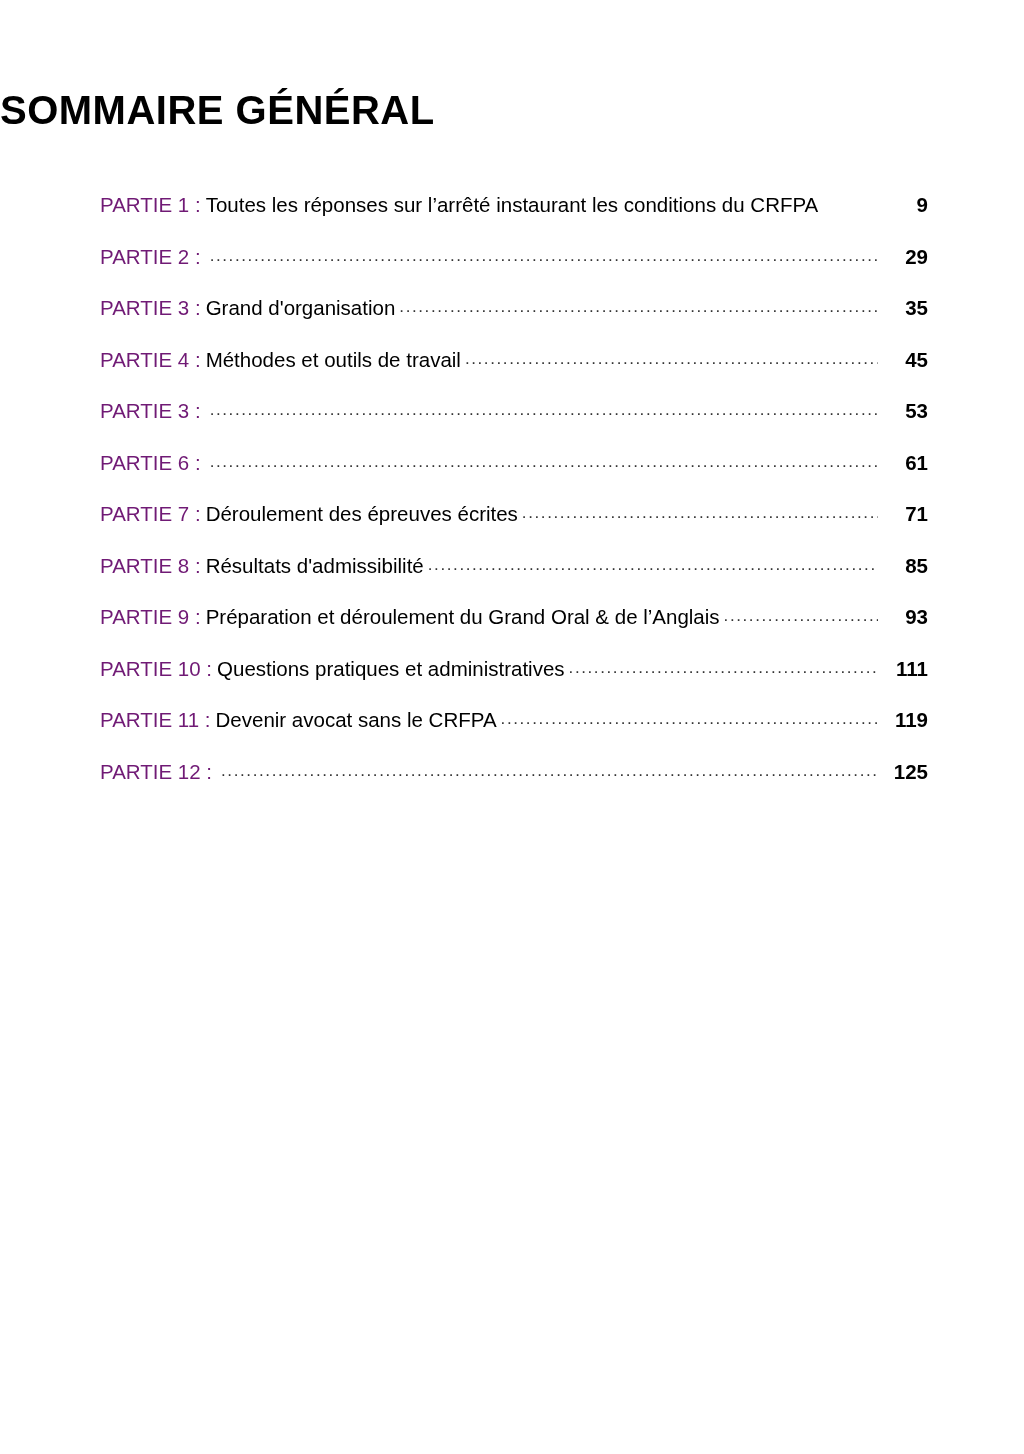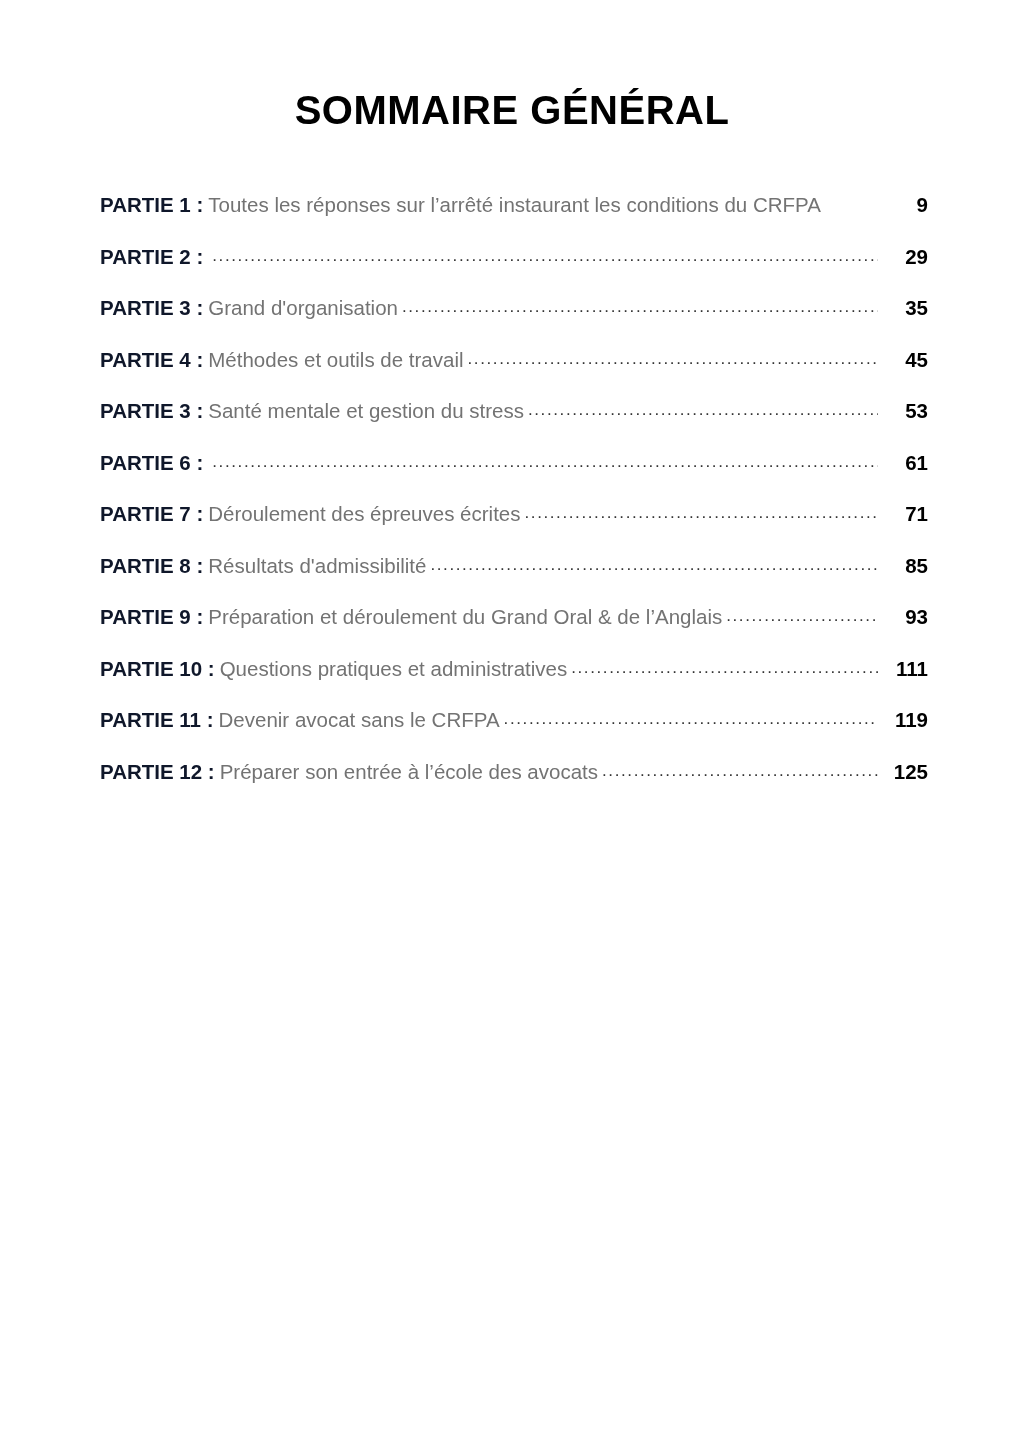--- a/index.html
+++ b/index.html
@@ -16,21 +16,21 @@
     overflow: hidden;
   }
   .page {
     width: 1024px;
     height: 1454px;
     box-sizing: border-box;
     padding: 0;
     position: relative;
   }
   .doc-title {
-    text-align: center;
+    text-align: left;
     font-size: 40px;
     font-weight: bold;
     letter-spacing: 0.5px;
     margin: 0;
     padding-top: 88px;
     color: #000000;
   }
   .toc {
     margin: 0;
     padding: 0;
@@ -41,28 +41,28 @@
   }
   .toc-entry {
     display: flex;
     align-items: baseline;
     font-size: 20.5px;
     line-height: 1;
     margin-bottom: 31px;
     white-space: nowrap;
   }
   .toc-label {
-    font-weight: bold;
-    color: #0f172a;
+    font-weight: normal;
+    color: #701a75;
     flex: 0 0 auto;
     padding-right: 5px;
   }
   .toc-text {
     flex: 0 0 auto;
-    color: #737373;
+    color: #000000;
   }
   .toc-dots {
     flex: 1 1 auto;
     overflow: hidden;
     margin: 0 4px;
     position: relative;
     top: -3px;
     color: #333333;
     letter-spacing: 1.6px;
     font-size: 17px;
@@ -101,21 +101,20 @@
         <span class="toc-page">35</span>
       </li>
       <li class="toc-entry">
         <span class="toc-label">PARTIE 4 :</span>
         <span class="toc-text">Méthodes et outils de travail</span>
         <span class="toc-dots">................................................................................................................................</span>
         <span class="toc-page">45</span>
       </li>
       <li class="toc-entry">
         <span class="toc-label">PARTIE 3 :</span>
-        <span class="toc-text">Santé mentale et gestion du stress</span>
         <span class="toc-dots">................................................................................................................................</span>
         <span class="toc-page">53</span>
       </li>
       <li class="toc-entry">
         <span class="toc-label">PARTIE 6 :</span>
         <span class="toc-dots">................................................................................................................................</span>
         <span class="toc-page">61</span>
       </li>
       <li class="toc-entry">
         <span class="toc-label">PARTIE 7 :</span>
@@ -142,18 +141,17 @@
         <span class="toc-page">111</span>
       </li>
       <li class="toc-entry">
         <span class="toc-label">PARTIE 11 :</span>
         <span class="toc-text">Devenir avocat sans le CRFPA</span>
         <span class="toc-dots">................................................................................................................................</span>
         <span class="toc-page">119</span>
       </li>
       <li class="toc-entry">
         <span class="toc-label">PARTIE 12 :</span>
-        <span class="toc-text">Préparer son entrée à l’école des avocats</span>
         <span class="toc-dots">................................................................................................................................</span>
         <span class="toc-page">125</span>
       </li>
     </ul>
 </div>
 
 </body></html>

